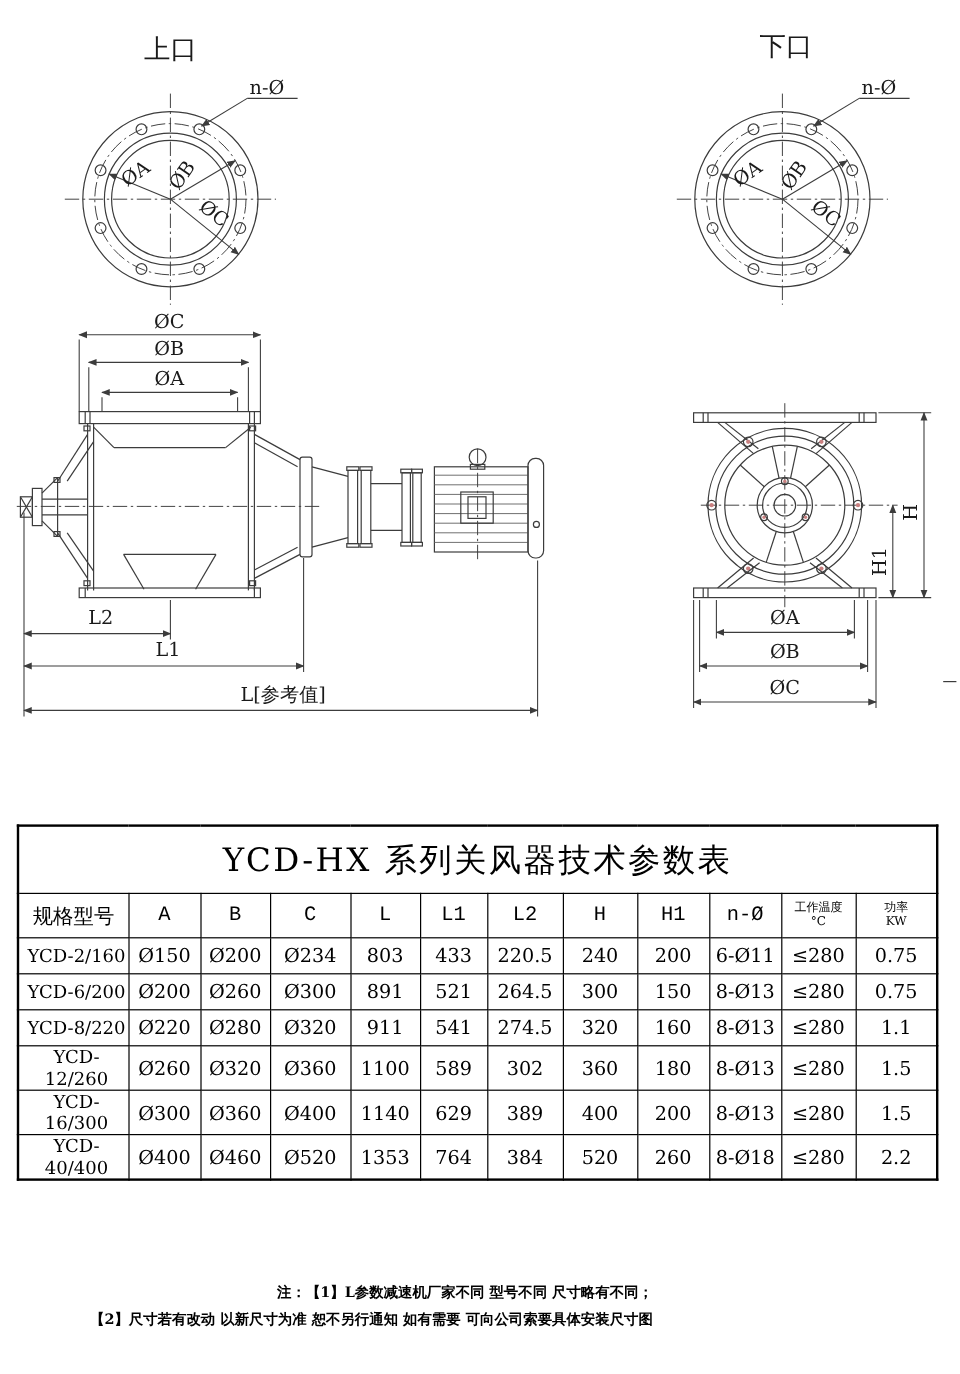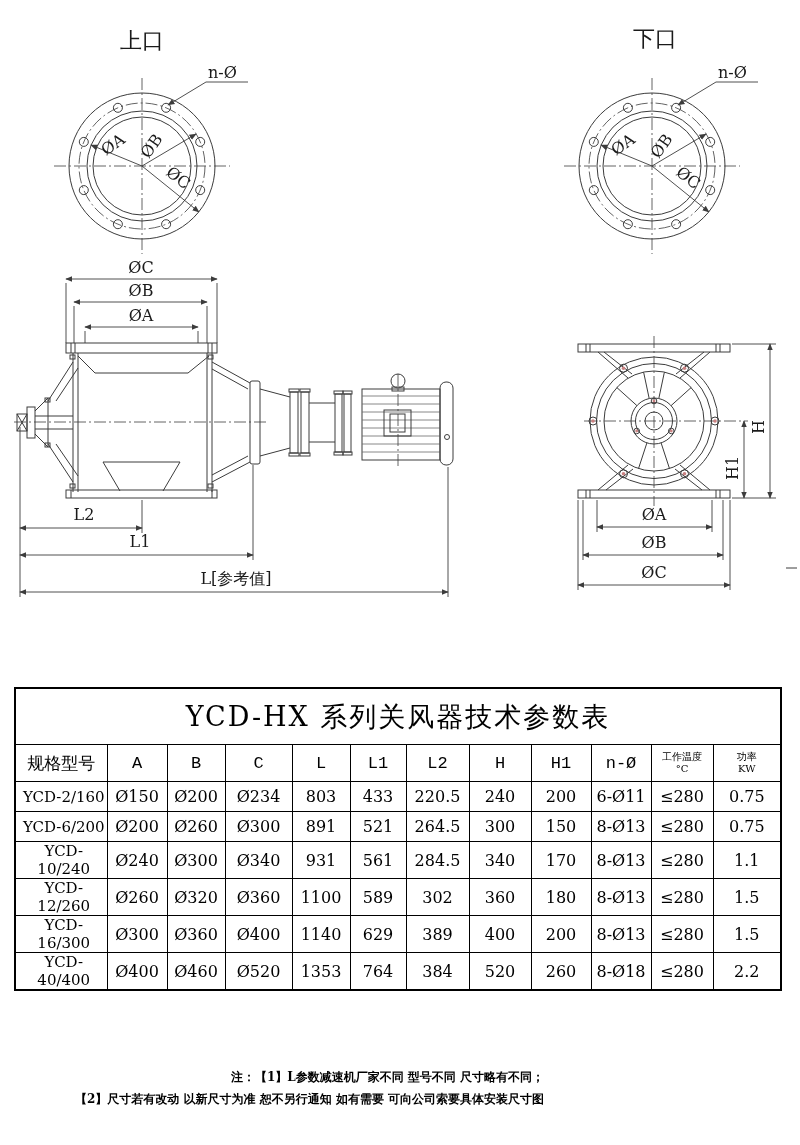--- a/index.html
+++ b/index.html
@@ -382,29 +382,29 @@
         <td>891</td>
         <td>521</td>
         <td>264.5</td>
         <td>300</td>
         <td>150</td>
         <td>8-Ø13</td>
         <td>≤280</td>
         <td>0.75</td>
       </tr>
       <tr>
-        <td class="model">YCD-10/240</td>
-        <td>Ø240</td>
-        <td>Ø300</td>
-        <td>Ø340</td>
-        <td>931</td>
-        <td>561</td>
-        <td>284.5</td>
-        <td>340</td>
-        <td>170</td>
+        <td class="model">YCD-8/220</td>
+        <td>Ø220</td>
+        <td>Ø280</td>
+        <td>Ø320</td>
+        <td>911</td>
+        <td>541</td>
+        <td>274.5</td>
+        <td>320</td>
+        <td>160</td>
         <td>8-Ø13</td>
         <td>≤280</td>
         <td>1.1</td>
       </tr>
       <tr>
         <td class="model">YCD-12/260</td>
         <td>Ø260</td>
         <td>Ø320</td>
         <td>Ø360</td>
         <td>1100</td>

